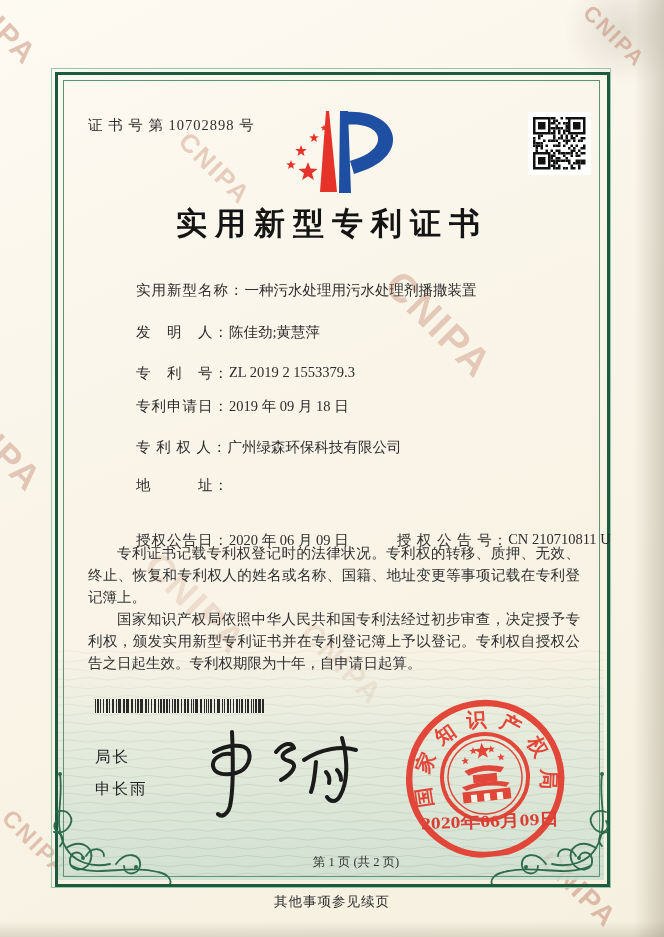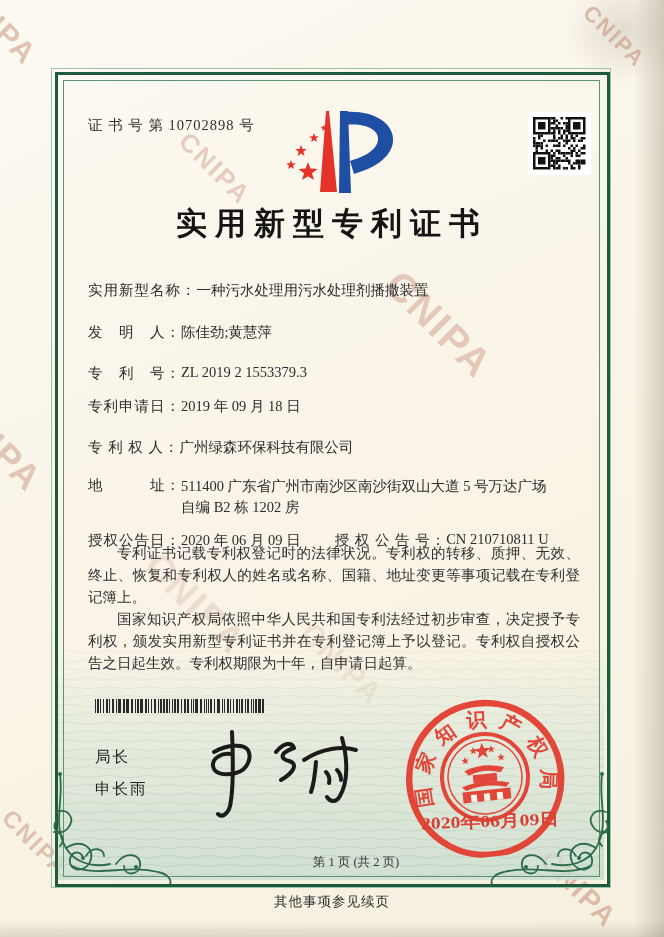--- a/index.html
+++ b/index.html
@@ -33,21 +33,21 @@
   #waves{position:absolute;left:58px;top:648px;z-index:1;}
   .flourish{position:absolute;z-index:3;}
   
   .cert-no{position:absolute;left:88px;top:116px;z-index:3;font-size:14.5px;letter-spacing:1px;color:#2e2e2e;}
   #logo{position:absolute;left:270px;top:106px;z-index:3;}
   #qr{position:absolute;left:528px;top:112px;z-index:3;background:#ffffff;padding:5px;}
   .title{position:absolute;left:0;top:203px;width:100%;text-align:center;z-index:3;
     font-size:31px;font-weight:bold;letter-spacing:8px;color:#141414;}
   .rows{position:absolute;left:88px;top:0;width:492px;z-index:3;font-size:14.5px;}
   .row{position:absolute;display:flex;white-space:nowrap;}
-  .row .lbl{flex:0 0 auto;letter-spacing:1px;}
+  .row .lbl{flex:0 0 auto;letter-spacing:1px;margin-left:48px;}
   .row .val{flex:0 0 auto;}
   .addr-wrap{line-height:21px;white-space:normal;width:400px;}
   .grant-col2{margin-left:34px;text-align:center;}
   .body-text{position:absolute;left:88px;top:542px;width:492px;z-index:3;
     font-size:14.5px;line-height:22px;text-align:justify;color:#303030;}
   .body-text p{margin:0;text-indent:2em;}
   #barcode{position:absolute;left:95px;top:699px;z-index:3;}
   .sig-block{position:absolute;left:95px;top:747px;z-index:3;
     font-family:"Liberation Sans","DejaVu Sans",sans-serif;font-size:15.5px;color:#222;}
   .sig-block div{margin-bottom:11px;letter-spacing:2px;}
@@ -328,24 +328,20 @@
     <div class="row" style="top:397px">
       <span class="lbl">专利申请日：</span>
       <span class="val">2019 年 09 月 18 日</span>
     </div>
     <div class="row" style="top:438px">
       <span class="lbl">专 利 权 人：</span>
       <span class="val">广州绿森环保科技有限公司</span>
     </div>
     <div class="row" style="top:476px">
       <span class="lbl">地　　　址：</span>
-      <span class="val addr-wrap">
-        <span>511400 广东省广州市南沙区南沙街双山大道 5 号万达广场</span><br>
-        <span>自编 B2 栋 1202 房</span>
-      </span>
     </div>
     <div class="row" style="top:531px">
       <span class="lbl">授权公告日：</span>
       <span class="val">2020 年 06 月 09 日</span>
       <span class="lbl grant-col2">授 权 公 告 号：</span>
       <span class="val">CN 210710811 U</span>
     </div>
   </div>
 
   <div class="body-text">

